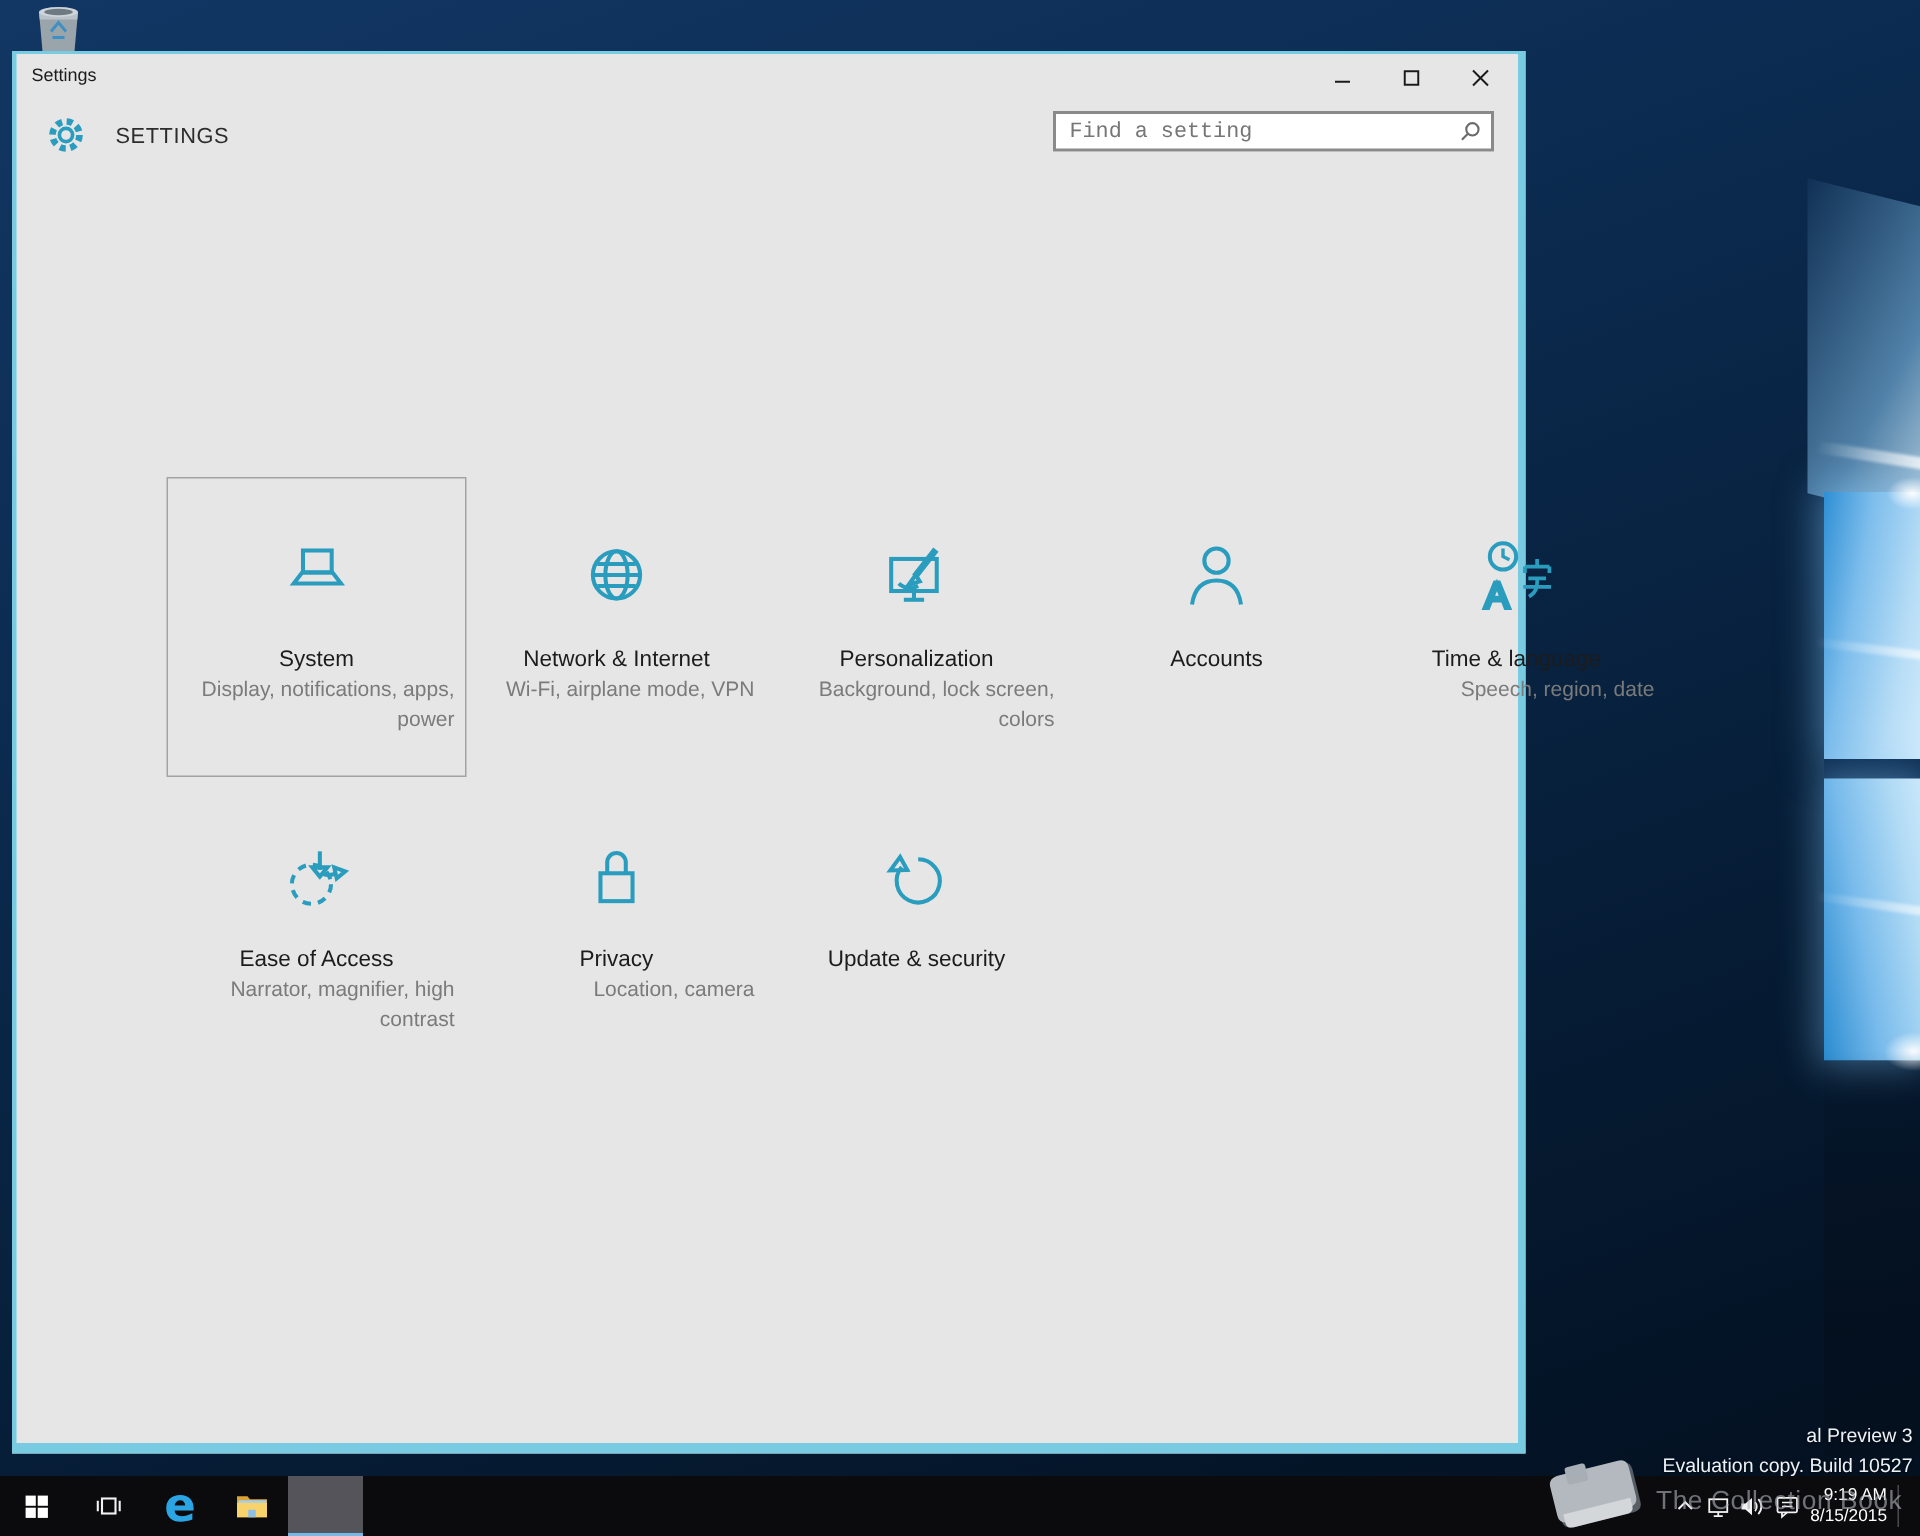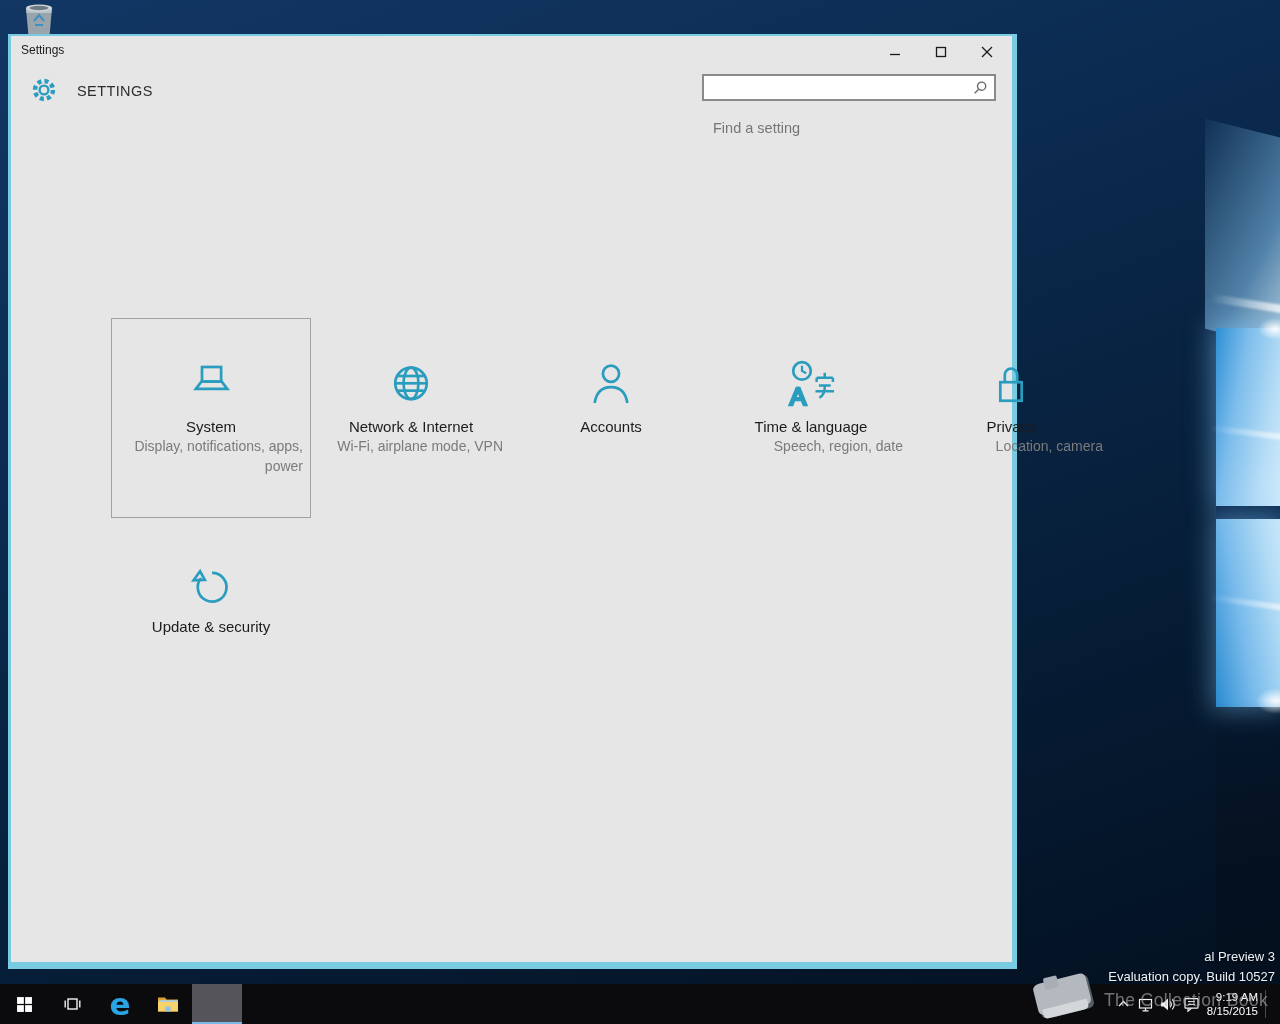--- a/index.html
+++ b/index.html
@@ -44,31 +44,31 @@
   .win-btn{width:34px;height:24px;display:flex;align-items:center;justify-content:center;margin-left:12px;cursor:default;}
   .win-btn svg{stroke:#1a1a1a;stroke-width:1.3;fill:none;}
 
   .app-header{position:absolute;left:0;top:30px;right:0;height:60px;}
   .gear{position:absolute;left:19px;top:10px;width:28px;height:28px;}
   .app-title{position:absolute;left:66px;top:17px;font-size:14.5px;letter-spacing:.4px;color:#2d2d2d;}
   .searchbox{position:absolute;top:8px;right:16px;width:294px;height:27px;background:#fff;
              border:2px solid #8a8a8a;box-sizing:border-box;}
   .searchbox input{position:absolute;left:0;top:0;width:100%;height:100%;border:none;outline:none;
              background:transparent;padding:0 28px 0 9px;font-size:14.5px;color:#333;
-             font-family:Liberation Sans, sans-serif;box-sizing:border-box;margin-top:40px;}
+             font-family:Liberation Mono, monospace;box-sizing:border-box;}
   .searchbox input::placeholder{color:#767676;opacity:1;}
   .search-glyph{position:absolute;right:6px;top:4px;width:16px;height:16px;stroke:#6a6a6a;stroke-width:1.4;fill:none;}
 
   .tiles{position:absolute;left:100px;top:282px;width:1000px;display:grid;
          grid-template-columns:repeat(5,200px);grid-auto-rows:200px;}
   .tile{position:relative;text-align:center;cursor:pointer;}
   .tile.selected{outline:1px solid #a3a3a3;outline-offset:-1px;}
   .tile-icon{display:block;margin:40px auto 0;width:54px;height:54px;
              stroke:var(--accent);fill:none;stroke-width:2.4;}
-  .tile-title{margin-top:6px;font-size:15px;color:#1c1c1c;}
+  .tile-title{margin-top:19px;font-size:15px;color:#1c1c1c;}
   .tile-desc{margin:2px auto 0;width:184px;font-size:14px;line-height:19.5px;color:#7b7b7b;text-align:right;}
 
   
   .taskbar{position:absolute;left:0;bottom:0;width:1280px;height:40px;background:#0b0b0e;z-index:3;}
   .tb-btn{position:absolute;top:0;width:48px;height:40px;display:flex;align-items:center;justify-content:center;cursor:pointer;}
   .tb-start{left:0;}
   .tb-taskview{left:48px;}
   .tb-edge{left:96px;}
   .tb-edge .e-glyph{font-size:31px;font-weight:bold;color:#2ba4e4;line-height:40px;font-family:"DejaVu Sans",sans-serif;}
   .tb-explorer{left:144px;}
@@ -164,36 +164,50 @@
 
 
     <div class="tile">
       <svg class="tile-icon" viewBox="0 0 48 48">
             <use href="#icon-network"></use>
           </svg>
       <div class="tile-title">Network &amp; Internet</div>
       <div class="tile-desc">Wi-Fi, airplane mode, VPN</div>
     </div>
 
+    <div class="tile">
+      <svg class="tile-icon" viewBox="0 0 48 48">
+            <use href="#icon-personalization"></use>
+          </svg>
+      <div class="tile-title">Personalization</div>
+      <div class="tile-desc">Background, lock screen, colors</div>
+    </div>
 
     <div class="tile">
       <svg class="tile-icon" viewBox="0 0 48 48">
             <use href="#icon-accounts"></use>
           </svg>
       <div class="tile-title">Accounts</div>
     </div>
 
     <div class="tile">
       <svg class="tile-icon" viewBox="0 0 48 48">
             <use href="#icon-time-language"></use>
           </svg>
       <div class="tile-title">Time &amp; language</div>
       <div class="tile-desc">Speech, region, date</div>
     </div>
 
+    <div class="tile">
+      <svg class="tile-icon" viewBox="0 0 48 48">
+            <use href="#icon-ease"></use>
+          </svg>
+      <div class="tile-title">Ease of Access</div>
+      <div class="tile-desc">Narrator, magnifier, high contrast</div>
+    </div>
 
     <div class="tile">
       <svg class="tile-icon" viewBox="0 0 48 48">
             <use href="#icon-privacy"></use>
           </svg>
       <div class="tile-title">Privacy</div>
       <div class="tile-desc">Location, camera</div>
     </div>
 
     <div class="tile">

